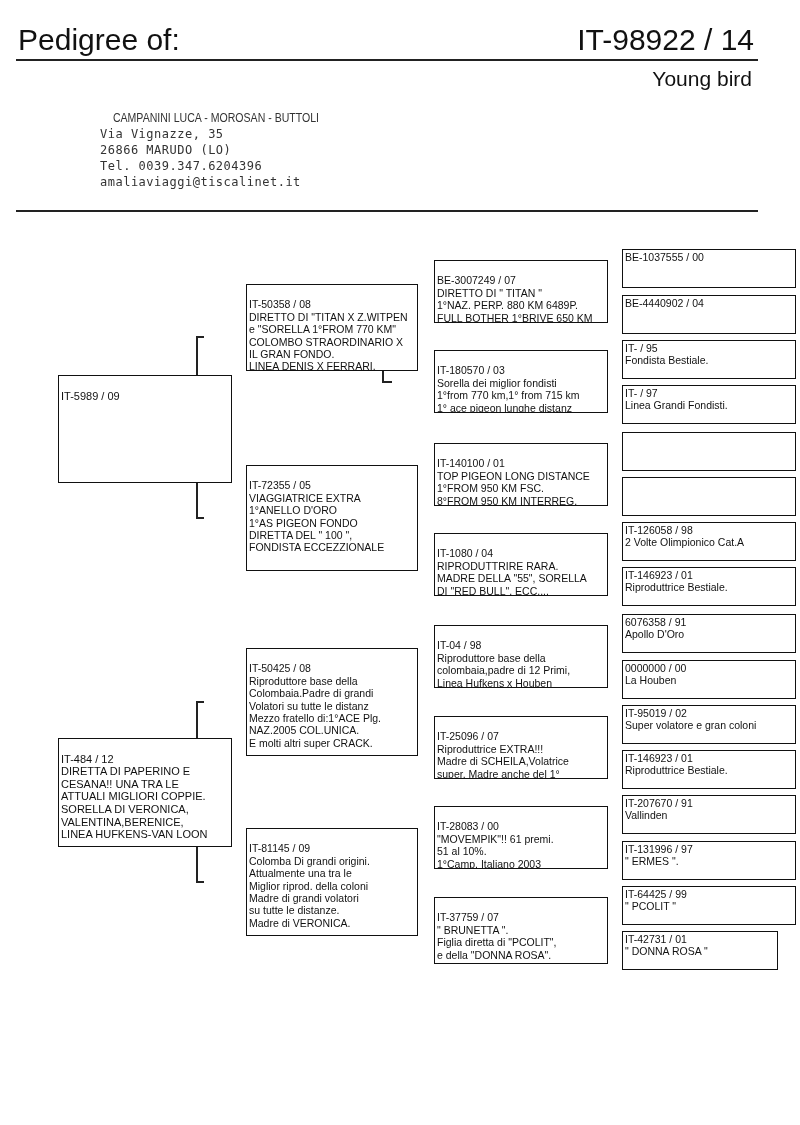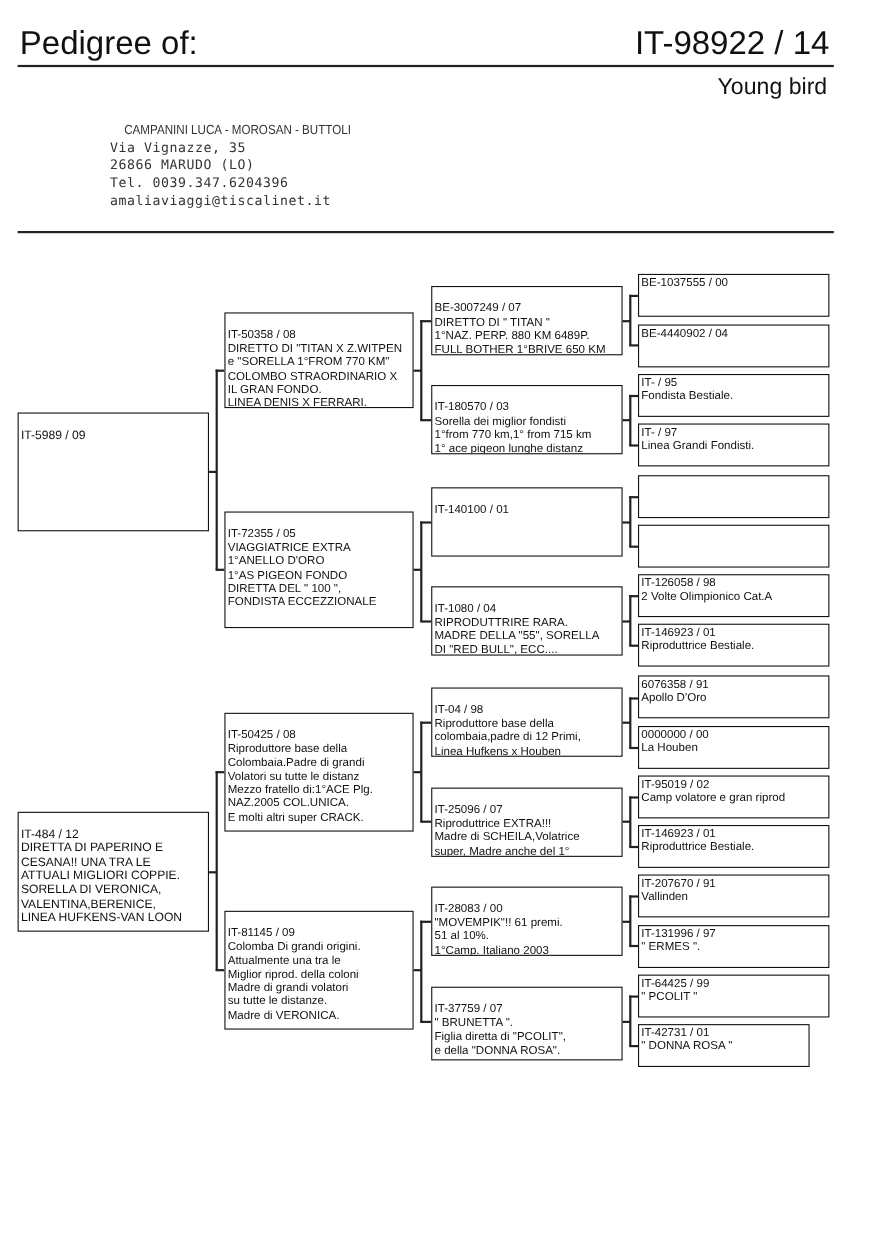--- a/index.html
+++ b/index.html
@@ -5,21 +5,21 @@
   html, body { margin:0; padding:0; background:#ffffff; }
   body { width:800px; height:1125px; position:relative; overflow:hidden; font-family:"Liberation Sans", sans-serif; color:#111; }
   .title { position:absolute; left:18px; top:22px; font-size:30px; line-height:36px; }
   .ring { position:absolute; right:46px; top:22px; font-size:30px; line-height:36px; }
   .rule1 { position:absolute; left:16px; width:742px; top:59px; height:0; border-top:2px solid #222; }
   .sub { position:absolute; right:48px; top:67px; font-size:21px; }
   .stamp { position:absolute; left:100px; top:110px; width:215px; color:#333; font-family:"DejaVu Sans Mono", monospace; font-size:12px; line-height:16px; letter-spacing:0.5px; }
   .stamp .owner { font-family:"Liberation Sans Narrow", "Liberation Sans", sans-serif; font-size:12px; letter-spacing:0; transform:scaleX(0.88); white-space:nowrap; }
   .rule2 { position:absolute; left:16px; width:742px; top:210px; height:0; border-top:2px solid #222; }
 
-  .box { position:absolute; border:1.5px solid #111; background:#fff; box-sizing:border-box; padding:1px 2px; font-size:10.5px; line-height:12.4px; overflow:hidden; white-space:pre-line; }
+  .box { position:absolute; border:1.5px solid #111; background:#fff; box-sizing:border-box; padding:1px 2px; font-size:10.5px; line-height:12.4px; overflow:hidden; white-space:pre-line;margin-left:42px; }
   .box .ring-no { display:block; white-space:nowrap; }
   .box.big { font-size:11px; line-height:12.6px; }
   .line { position:absolute; background:#222; }
 </style>
 </head>
 <body>
 
 <div class="title">Pedigree of:</div>
 <div class="ring">IT-98922 / 14</div>
 <div class="rule1"></div>
@@ -151,21 +151,23 @@
   <span class="ring-no">BE-3007249 / 07</span><span>DIRETTO DI " TITAN "
 1°NAZ. PERP. 880 KM 6489P.
 FULL BOTHER 1°BRIVE 650 KM</span>
 </div>
 <div class="box" style="left:392px;top:350px;width:174px;height:63px">
   <span class="ring-no">IT-180570 / 03</span><span>Sorella dei miglior fondisti
 1°from 770 km,1° from 715 km
 1° ace pigeon lunghe distanz</span>
 </div>
 <div class="box" style="left:392px;top:443px;width:174px;height:63px">
-  <span class="ring-no">IT-140100 / 01</span>
+  <span class="ring-no">IT-140100 / 01</span><span>TOP PIGEON LONG DISTANCE
+1°FROM 950 KM FSC.
+8°FROM 950 KM INTERREG.</span>
 </div>
 <div class="box" style="left:392px;top:533px;width:174px;height:63px">
   <span class="ring-no">IT-1080 / 04</span><span>RIPRODUTTRIRE RARA.
 MADRE DELLA "55", SORELLA
 DI "RED BULL", ECC....</span>
 </div>
 <div class="box" style="left:392px;top:625px;width:174px;height:63px">
   <span class="ring-no">IT-04 / 98</span><span>Riproduttore base della
 colombaia,padre di 12 Primi,
 Linea Hufkens x Houben</span>
@@ -189,18 +191,18 @@
 <div class="box" style="left:580px;top:249px;width:174px;height:39px"><span class="ring-no">BE-1037555 / 00</span><span></span></div>
 <div class="box" style="left:580px;top:295px;width:174px;height:39px"><span class="ring-no">BE-4440902 / 04</span><span></span></div>
 <div class="box" style="left:580px;top:340px;width:174px;height:39px"><span class="ring-no">IT- / 95</span><span>Fondista Bestiale.</span></div>
 <div class="box" style="left:580px;top:385px;width:174px;height:39px"><span class="ring-no">IT- / 97</span><span>Linea Grandi Fondisti.</span></div>
 <div class="box" style="left:580px;top:432px;width:174px;height:39px"><span class="ring-no"></span><span></span></div>
 <div class="box" style="left:580px;top:477px;width:174px;height:39px"><span class="ring-no"></span><span></span></div>
 <div class="box" style="left:580px;top:522px;width:174px;height:39px"><span class="ring-no">IT-126058 / 98</span><span>2 Volte Olimpionico Cat.A</span></div>
 <div class="box" style="left:580px;top:567px;width:174px;height:39px"><span class="ring-no">IT-146923 / 01</span><span>Riproduttrice Bestiale.</span></div>
 <div class="box" style="left:580px;top:614px;width:174px;height:39px"><span class="ring-no">6076358 / 91</span><span>Apollo D'Oro</span></div>
 <div class="box" style="left:580px;top:660px;width:174px;height:39px"><span class="ring-no">0000000 / 00</span><span>La Houben</span></div>
-<div class="box" style="left:580px;top:705px;width:174px;height:39px"><span class="ring-no">IT-95019 / 02</span><span>Camp volatore e gran riprod</span></div>
+<div class="box" style="left:580px;top:705px;width:174px;height:39px"><span class="ring-no">IT-95019 / 02</span><span>Super volatore e gran coloni</span></div>
 <div class="box" style="left:580px;top:750px;width:174px;height:39px"><span class="ring-no">IT-146923 / 01</span><span>Riproduttrice Bestiale.</span></div>
 <div class="box" style="left:580px;top:795px;width:174px;height:39px"><span class="ring-no">IT-207670 / 91</span><span>Vallinden</span></div>
 <div class="box" style="left:580px;top:841px;width:174px;height:39px"><span class="ring-no">IT-131996 / 97</span><span>" ERMES ".</span></div>
 <div class="box" style="left:580px;top:886px;width:174px;height:39px"><span class="ring-no">IT-64425 / 99</span><span>" PCOLIT "</span></div>
 <div class="box" style="left:580px;top:931px;width:156px;height:39px"><span class="ring-no">IT-42731 / 01</span><span>" DONNA ROSA "</span></div>
 
 </body></html>

